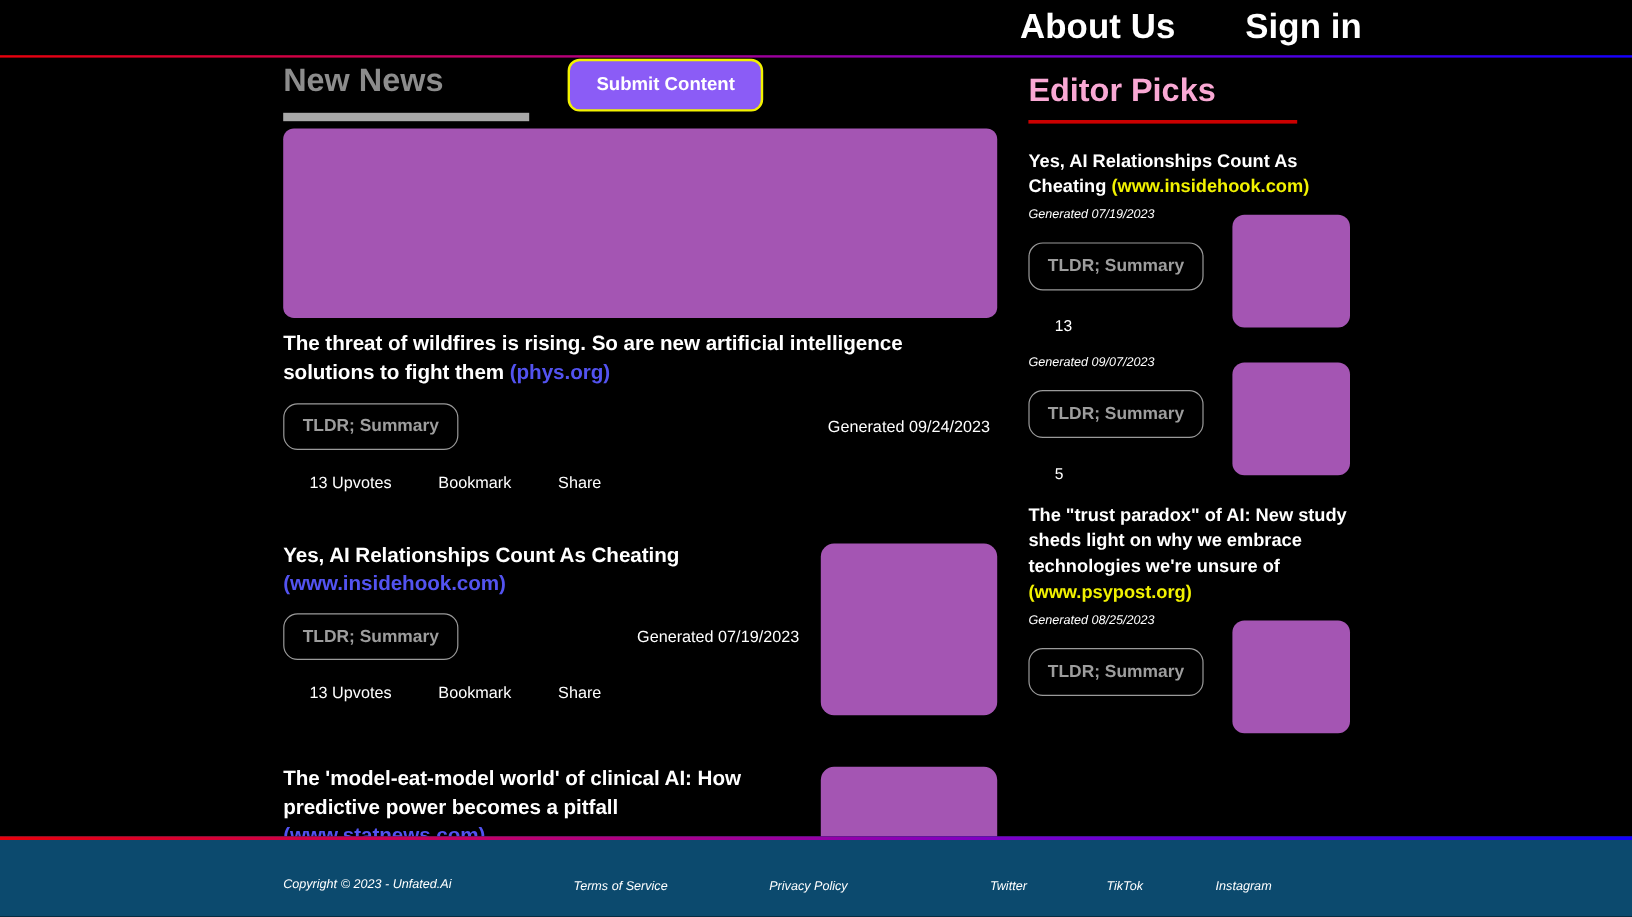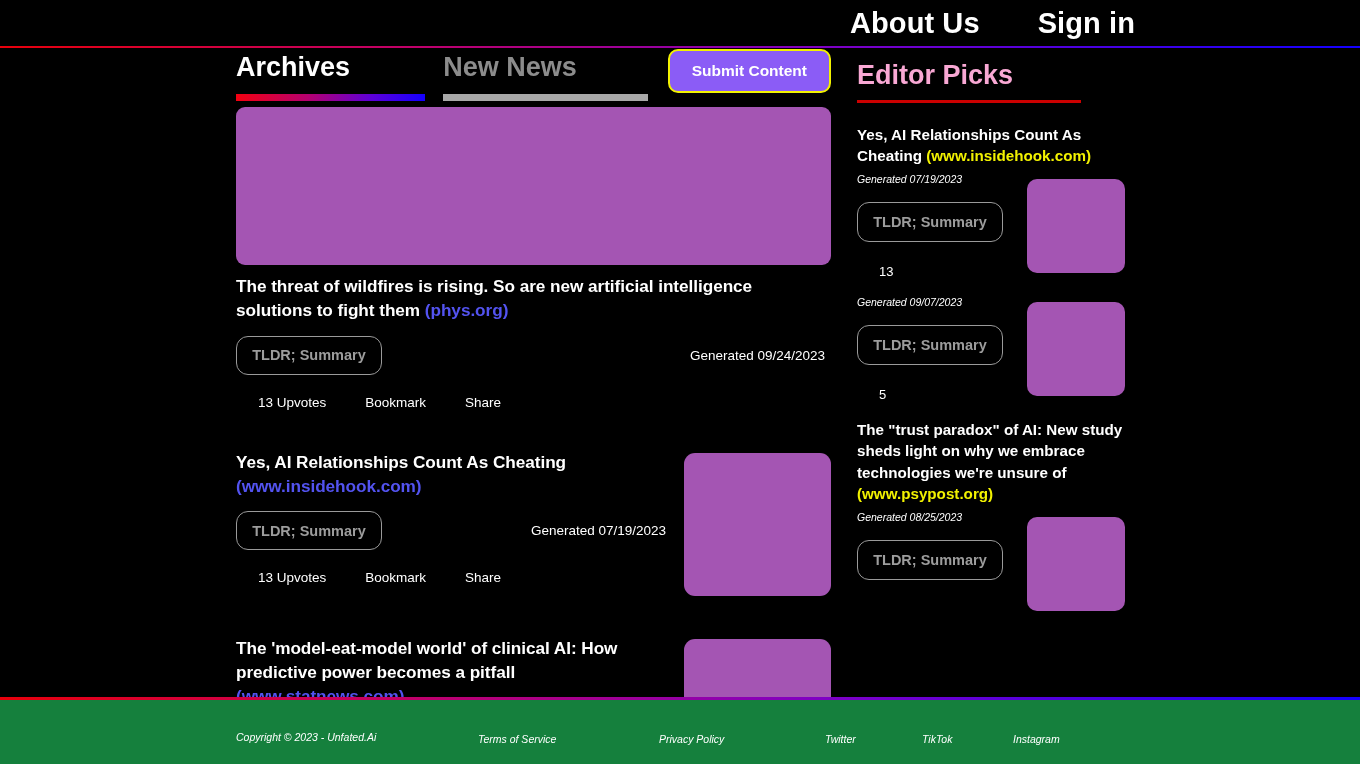--- a/index.html
+++ b/index.html
@@ -285,21 +285,21 @@
     border-radius: 10px;
     margin-top: 2px;
   }
 
   
   .footer {
     position: absolute;
     left: 0; bottom: 0;
     width: 1360px;
     height: 67px;
-    background: #15803d;
+    background: #0c4a6e;
   }
   .footer-rule {
     position: absolute;
     top: 0; left: 0;
     width: 1360px;
     height: 3px;
   }
   .footer-inner {
     position: absolute;
     top: 34px; left: 0;
@@ -309,21 +309,21 @@
   .footer-inner span {
     position: absolute;
     color: #ffffff;
     font-size: 10.5px;
     font-style: italic;
     white-space: nowrap;
     top: 0;
   }
   .f-copy { left: 236px; }
   .f-tos  { left: 478px; top: 2px !important; }
-  .f-priv { left: 659px; top: 2px !important; }
+  .f-priv { left: 641px; top: 2px !important; }
   .f-tw   { left: 825px; top: 2px !important; }
   .f-tk   { left: 922px; top: 2px !important; }
   .f-ig   { left: 1013px; top: 2px !important; }
 </style>
 </head>
 <body>
 
 <div class="page">
 
   <div class="topnav">
@@ -331,24 +331,20 @@
     <a href="#">Sign in</a>
   </div>
   <div class="grad-rule topnav-rule"></div>
 
   <div class="content">
     <div class="inner">
 
       <div class="main-col">
 
         <div class="tabs">
-          <div class="tab tab-archives">
-            <span class="tab-label">Archives</span>
-            <div class="tab-ul"></div>
-          </div>
           <div class="tab tab-newnews">
             <span class="tab-label">New News</span>
             <div class="tab-ul"></div>
           </div>
           <button class="submit-btn">Submit Content</button>
         </div>
 
         <div class="article">
           <div class="hero-img"></div>
           <div class="art-row">

